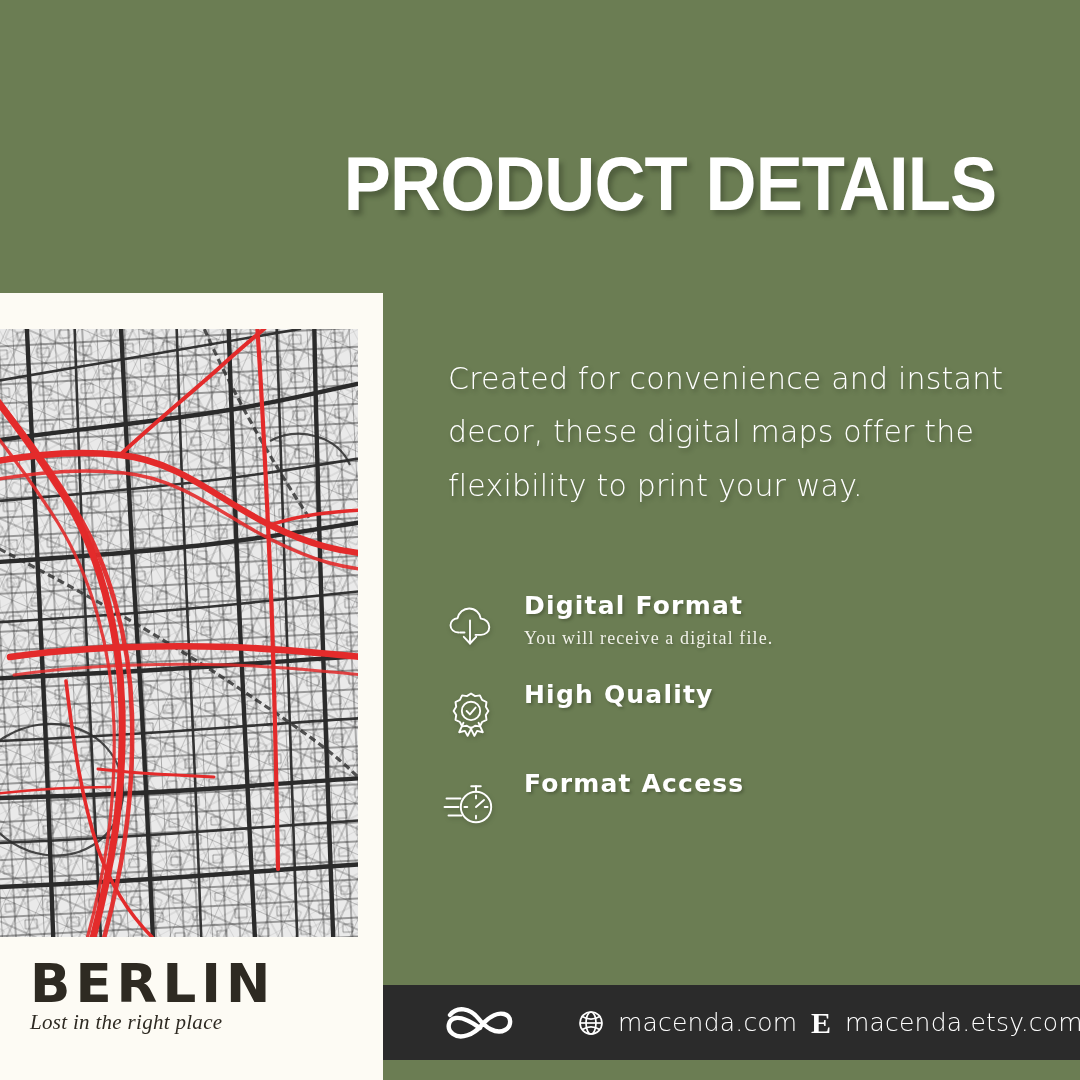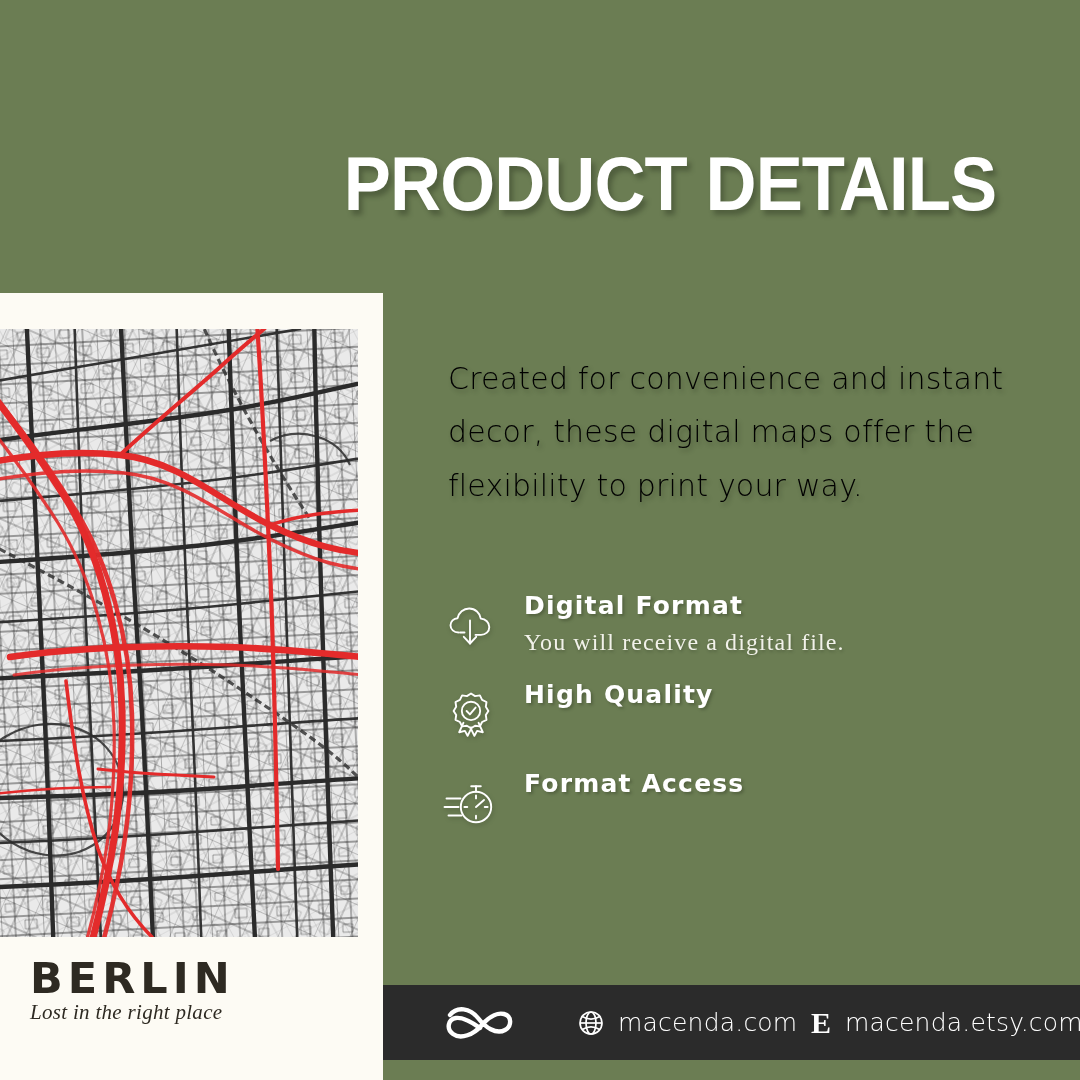--- a/index.html
+++ b/index.html
@@ -27,21 +27,21 @@
     white-space:nowrap;
   }
 
   
   .intro{
     position:absolute;left:448px;top:352px;width:570px;
     font-family:"DejaVu Sans", sans-serif;
     font-weight:300;
     font-size:30px;
     line-height:1.78;
-    color:#000000;
+    color:#ffffff;
     letter-spacing:0.2px;
     text-shadow:2px 3px 4px rgba(40,50,30,0.40);
   }
 
   
   .features{position:absolute;left:440px;top:548px;width:620px;margin-top:43px;}
   .feature{position:relative;min-height:82px;margin-bottom:7px;}
   .feature .ficon{
     position:absolute;left:0;top:4px;width:62px;height:62px;
     display:flex;align-items:center;justify-content:center;
@@ -52,21 +52,21 @@
     font-family:"DejaVu Sans", sans-serif;
     font-weight:700;
     font-size:25px;
     letter-spacing:1.2px;
     color:#FFFFFF;
     line-height:1.2;
     text-shadow:2px 2px 3px rgba(40,50,30,0.35);
   }
   .feature .fdesc{
     font-family:"Liberation Serif", serif;
-    font-size:24px;
+    font-size:18px;
     letter-spacing:1.1px;
     color:#F2F2EA;
     margin-top:6px;
     line-height:1.25;
     text-shadow:1px 2px 3px rgba(40,50,30,0.30);
   }
 
   
   .poster{
     position:absolute;left:-30px;top:293px;width:413px;height:787px;
@@ -79,21 +79,21 @@
     background:#EAEAEA;
     overflow:hidden;
   }
   .poster-map svg{display:block;}
   .poster-caption{
     position:absolute;left:60px;top:664px;width:330px;
   }
   .poster-city{
     font-family:"DejaVu Sans", sans-serif;
     font-weight:700;
-    font-size:43px;
+    font-size:53px;
     letter-spacing:5px;
     color:#2E2A22;
     line-height:1;
   }
   .poster-tag{
     font-family:"Liberation Serif", serif;
     font-style:italic;
     font-size:21px;
     color:#2E2A22;
     letter-spacing:0.3px;

